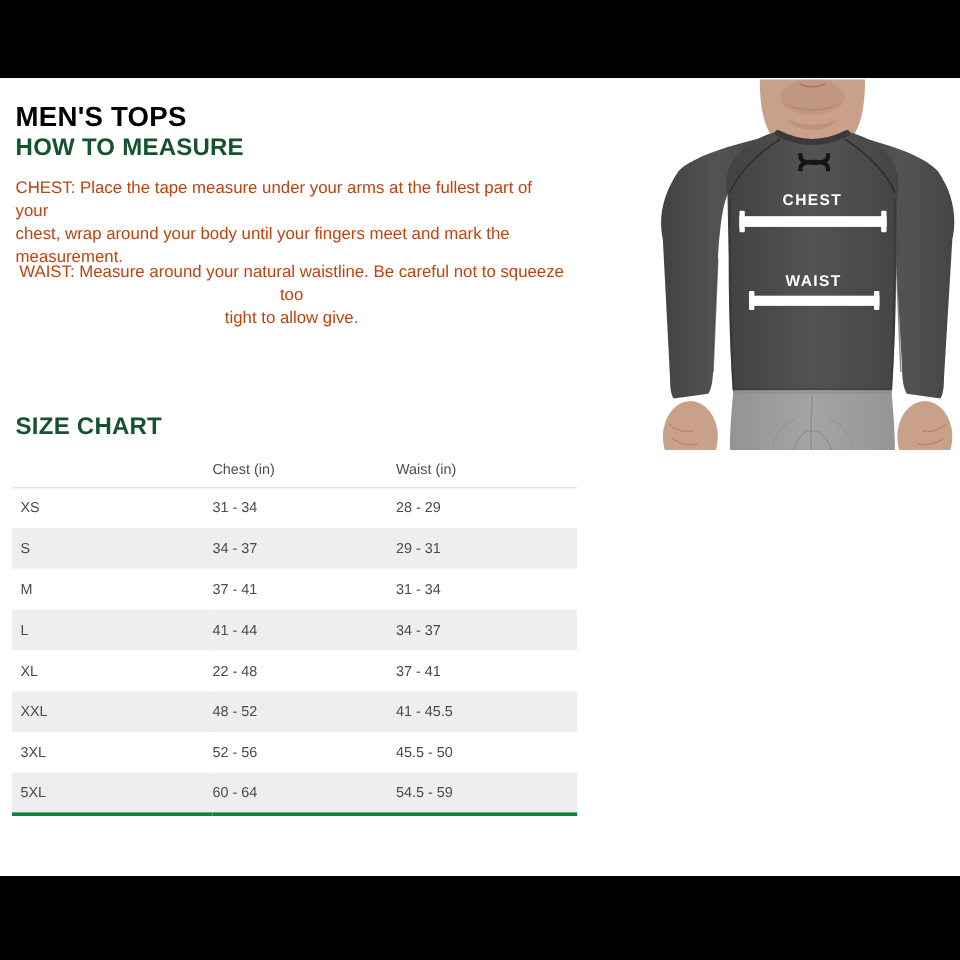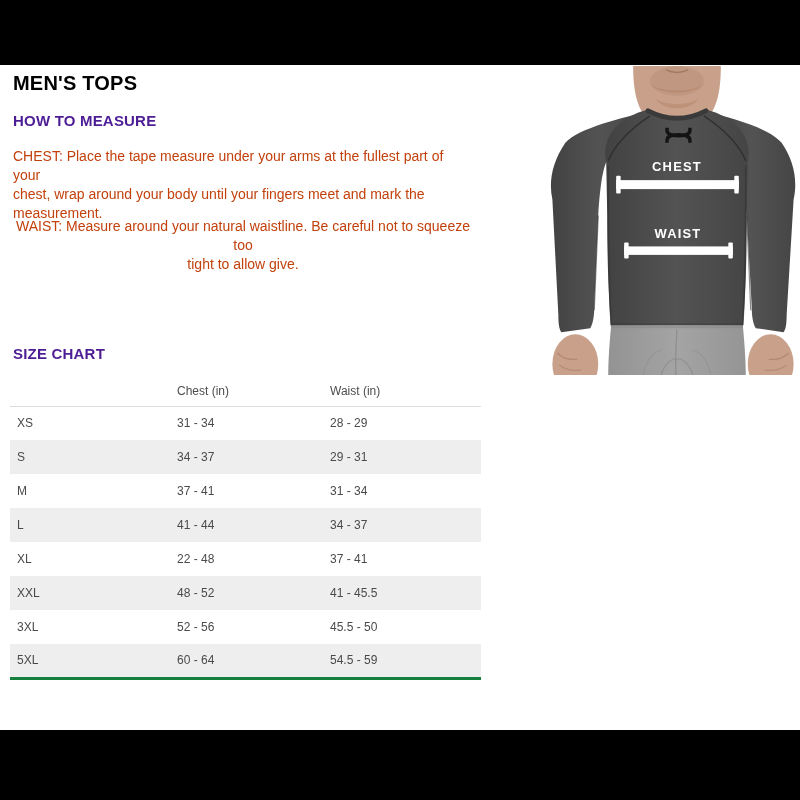--- a/index.html
+++ b/index.html
@@ -4,22 +4,22 @@
 <style>
   * { margin:0; padding:0; box-sizing:border-box; }
   html,body { background:#fff; }
   body { font-family:"Liberation Sans","DejaVu Sans",sans-serif; }
   #canvas { position:relative; width:800px; height:800px; background:#ffffff; overflow:hidden; }
 
   .letterbox { position:absolute; left:0; width:800px; background:#000; }
   .letterbox.top { top:0; height:65px; }
   .letterbox.bottom { top:730px; height:70px; }
 
-  .page-title { position:absolute; left:13px; top:72px; font-size:20px; font-weight:bold; color:#000; letter-spacing:.2px; }
-  .section-heading { position:absolute; left:13px; font-size:15px; font-weight:bold; color:#4c1d95; letter-spacing:.2px; }
+  .page-title { position:absolute; left:13px; top:84px; font-size:23px; font-weight:bold; color:#000; letter-spacing:.2px; }
+  .section-heading { position:absolute; left:13px; font-size:20px; font-weight:bold; color:#14532d; letter-spacing:.2px; }
   #howto-heading { top:112px; }
   #sizechart-heading { top:345px; }
 
   .para { position:absolute; left:13px; width:460px; font-size:14px; line-height:19px; color:#c2410c; }
   #para-chest { top:147px; }
   #para-waist { top:217px;text-align:center; }
   #para-tall  { top:271px; }
   .para span { display:block; }
 
   table.size-chart { position:absolute; left:10px; top:376px; width:471px; border-collapse:collapse; table-layout:fixed; font-size:12px; color:#4a4a4a; }

